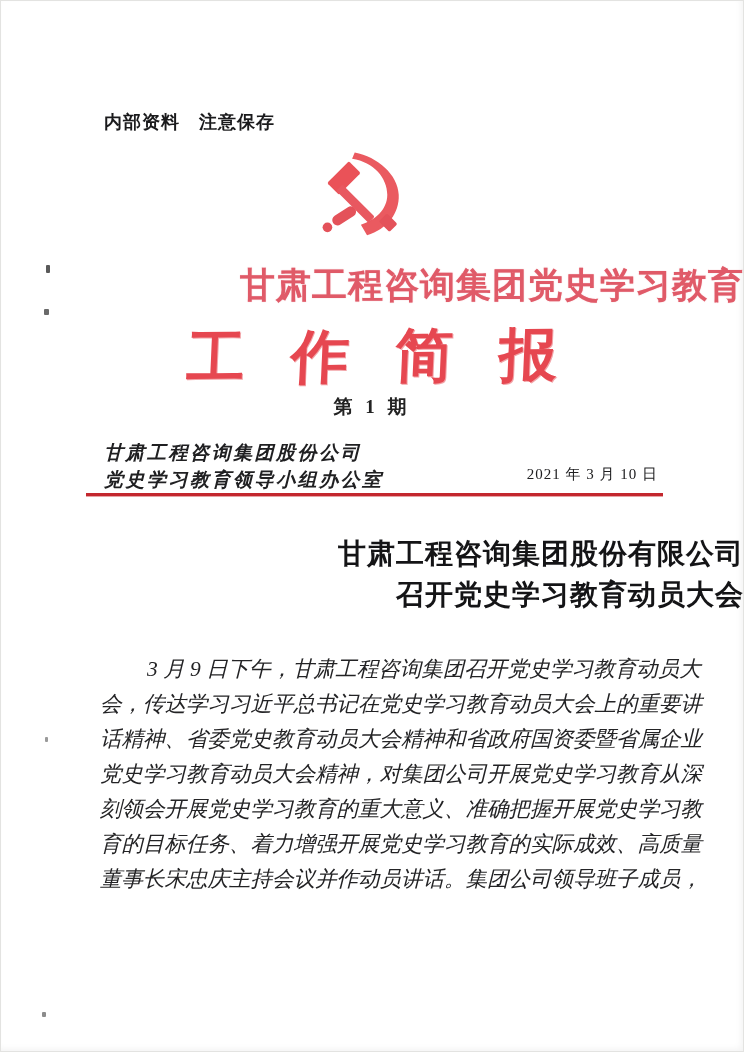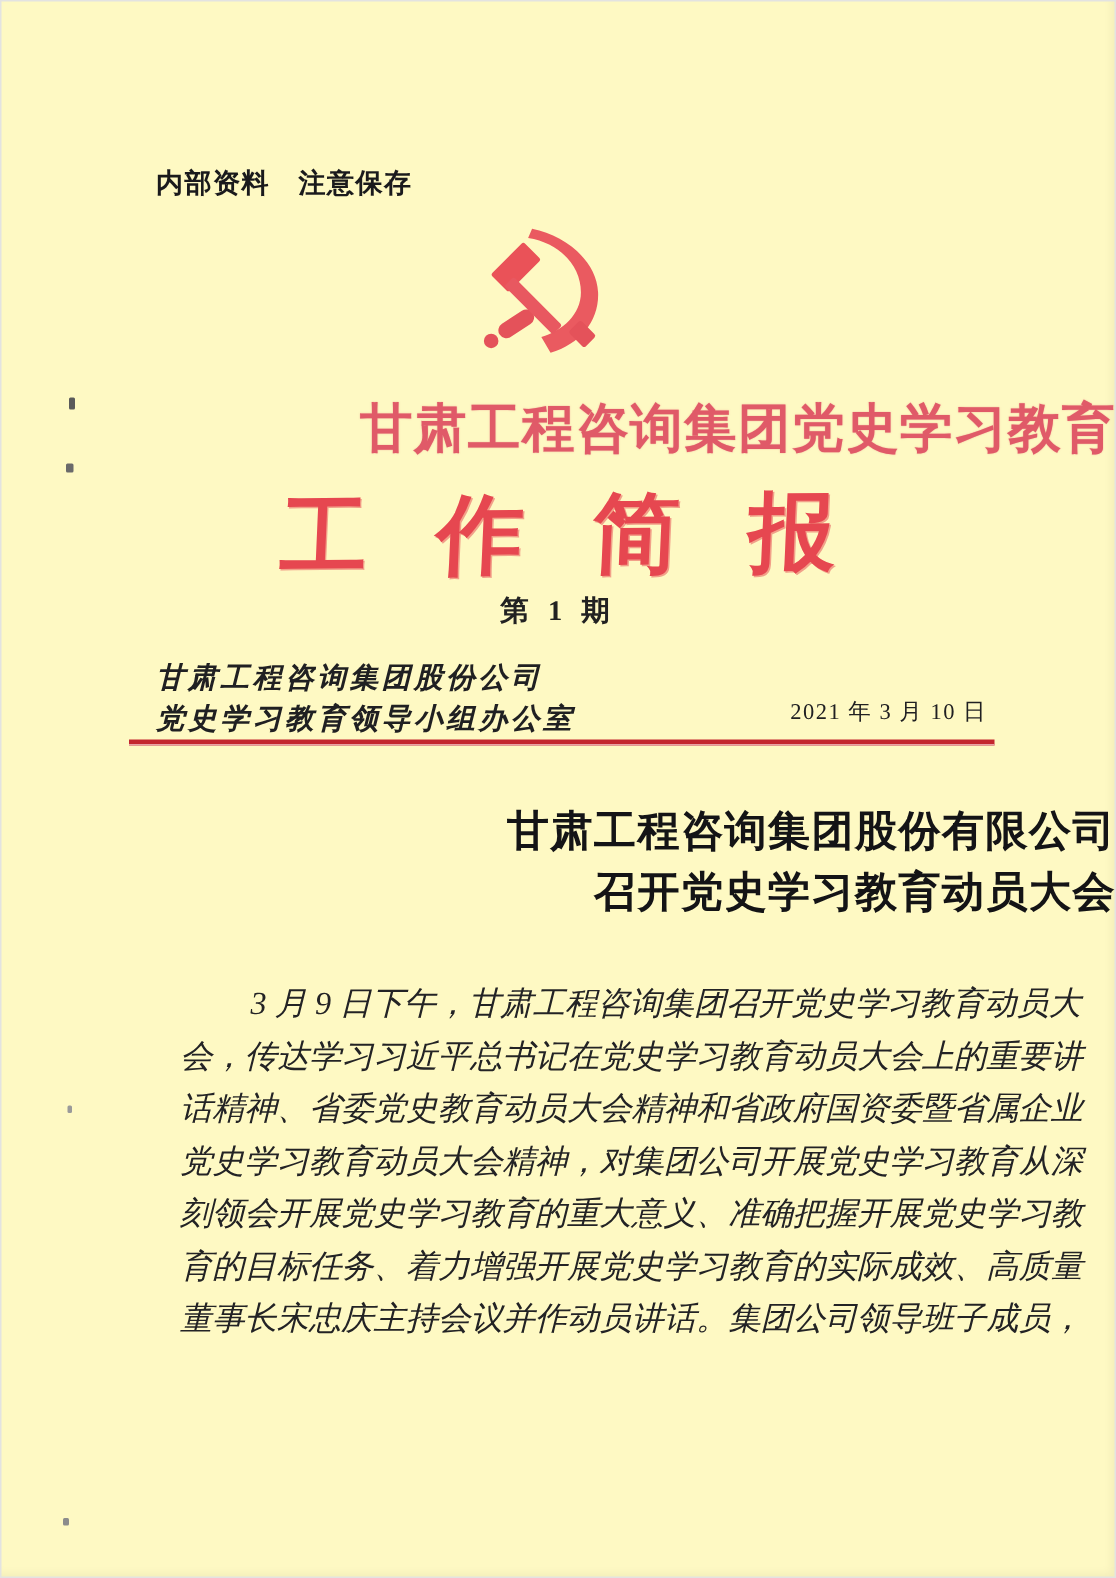--- a/index.html
+++ b/index.html
@@ -6,21 +6,21 @@
     margin: 0;
     padding: 0;
     background: #ececea;
     font-family: "Liberation Serif", "DejaVu Serif", serif;
   }
   .page {
     position: relative;
     width: 744px;
     height: 1052px;
     margin: 0 auto;
-    background: #fef9c3;
+    background: #ffffff;
     overflow: hidden;
     box-shadow: inset 0 0 0 1px #e3e3e1, inset -3px -3px 6px rgba(0,0,0,0.05);
     color: #1d1d1f;
   }
   
   .notice {
     position: absolute;
     left: 104px;
     top: 110px;
     font-family: "Liberation Sans", "DejaVu Sans", sans-serif;
@@ -131,21 +131,20 @@
     font-size: 21.5px;
     font-style: italic;
     color: #232325;
   }
   .body-line {
     height: 35px;
     line-height: 35px;
     text-align: justify;
     text-align-last: justify;
     white-space: nowrap;
-    margin-left: 20px;
   }
   .body-line.indent { text-indent: 47px; }
   
   .speck { position: absolute; background: #5a5a5a; border-radius: 1px; }
   .speck.s1 { left: 46px; top: 265px; width: 4px; height: 8px; }
   .speck.s2 { left: 44px; top: 309px; width: 5px; height: 6px; background:#6a6a6a; }
   .speck.s3 { left: 45px; top: 737px; width: 3px; height: 5px; background:#9a9a9a; }
   .speck.s4 { left: 42px; top: 1012px; width: 4px; height: 5px; background:#8c8c8c; }
 </style>
 </head>

